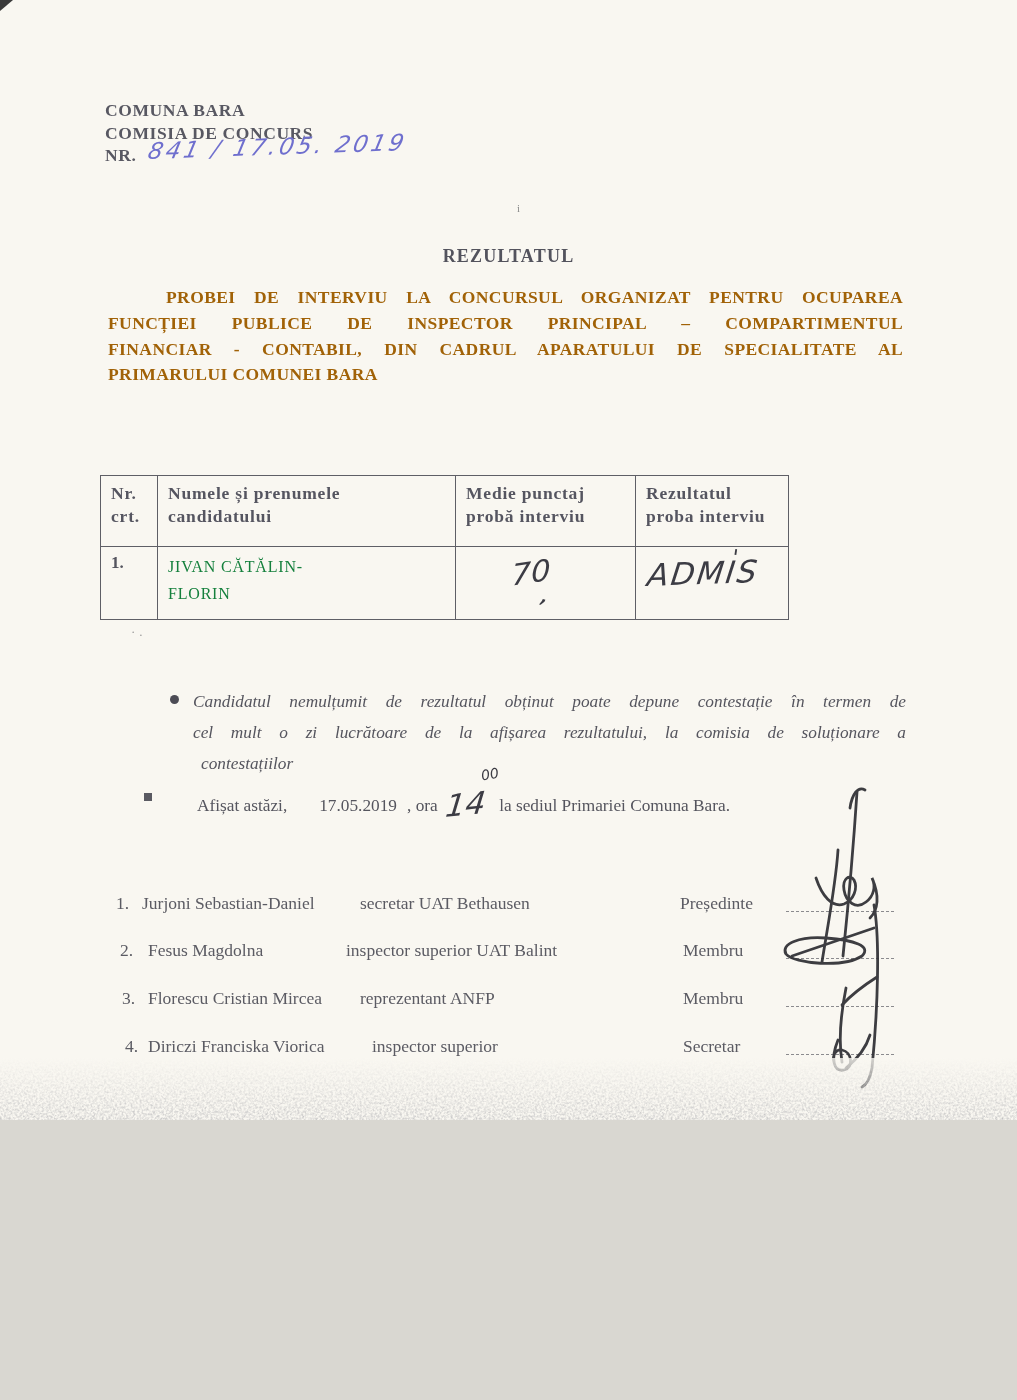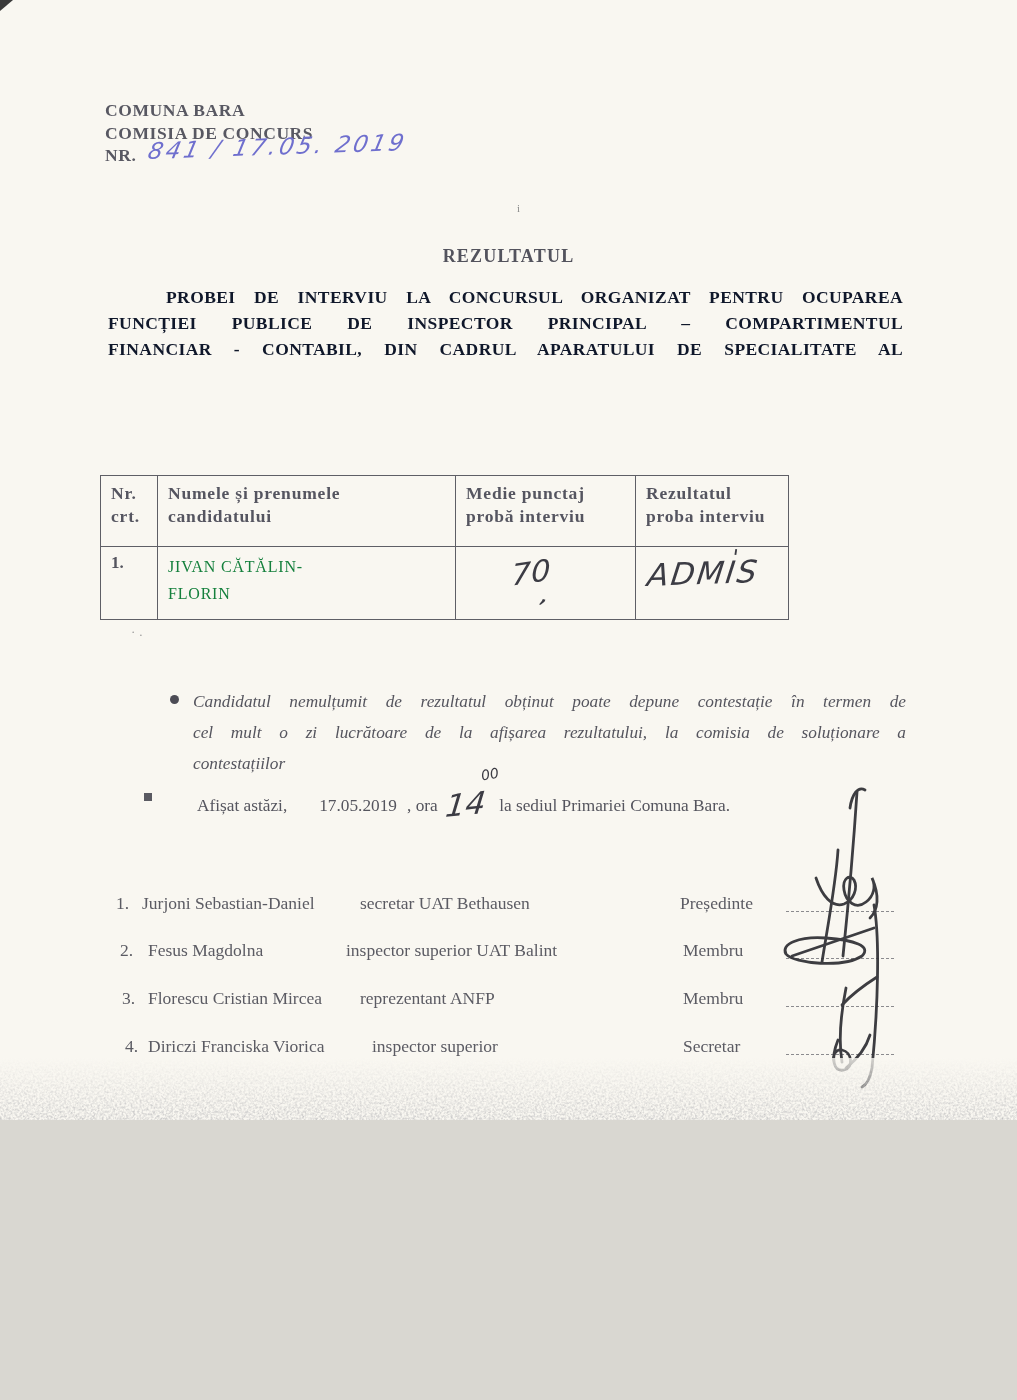--- a/index.html
+++ b/index.html
@@ -21,21 +21,21 @@
     color:#6f6fce;
     font-weight:400;
     font-size:23px;
     letter-spacing:3px;
     transform:skewX(-14deg) rotate(-2deg);
     transform-origin:left bottom;
     margin-top:-4px;
   }
   
   .title{position:absolute;left:0;top:246px;width:100%;text-align:center;font-weight:bold;font-size:18px;letter-spacing:1.2px;color:#53535d;}
-  .subtitle{position:absolute;left:108px;top:285px;width:795px;font-weight:bold;font-size:17.5px;line-height:25.8px;letter-spacing:.4px;color:#0f172a;}
+  .subtitle{position:absolute;left:108px;top:285px;width:795px;font-weight:bold;font-size:17.5px;line-height:25.8px;letter-spacing:.4px;color:#a16207;}
   .subtitle .line{text-align:justify;text-align-last:justify;}
   .subtitle .line.first{text-indent:58px;}
   .subtitle .line.last{text-align:left;text-align-last:left;}
   
   table.results{position:absolute;left:100px;top:475px;border-collapse:collapse;table-layout:fixed;width:688px;}
   table.results th,table.results td{border:1.6px solid #5f5f66;vertical-align:top;padding:6px 10px;}
   table.results th{font-size:17.5px;font-weight:bold;text-align:left;letter-spacing:.8px;white-space:pre-line;height:58px;color:#555560;line-height:23px;}
   table.results td{height:60px;}
   td.nr-cell{font-size:17px;font-weight:bold;padding-top:24px;color:#55555f;}
   td.name-cell{font-size:16px;font-weight:normal;letter-spacing:.8px;white-space:pre-line;padding-top:12px;line-height:27px;color:#15803d;}
@@ -46,21 +46,21 @@
     color:#3c3c44;
     display:inline-block;
   }
   .score-hw{font-size:30px;transform:skewX(-10deg) rotate(-9deg);position:absolute;left:56px;top:8px;}
   .score-comma{font-size:26px;position:absolute;left:86px;top:32px;transform:rotate(15deg);}
   .result-hw{font-size:31px;letter-spacing:2px;transform:skewX(-9deg) rotate(-2deg);position:absolute;left:12px;top:8px;}
   .result-tick{position:absolute;left:96px;top:-2px;font-size:22px;color:#3c3c44;transform:rotate(8deg);font-family:"DejaVu Sans",sans-serif;}
   
   .note1{position:absolute;left:193px;top:686px;width:713px;font-size:17.3px;line-height:31.2px;color:#55555e;}
   .note1 .line{text-align:justify;text-align-last:justify;font-style:italic;}
-  .note1 .line.last{text-align:left;text-align-last:left;}
+  .note1 .line.last{text-align:left;text-align-last:left;margin-left:8px;}
   .bullet-dot{position:absolute;left:170px;top:695px;width:9px;height:9px;border-radius:50%;background:#4c4c55;}
   .bullet-square{position:absolute;left:144px;top:793px;width:8px;height:8px;background:#5a5a62;}
   .posted{position:absolute;left:197px;top:782px;display:flex;align-items:baseline;font-size:17.3px;color:#55555e;white-space:nowrap;}
   .posted .gap-a{margin-left:32px;}
   .posted .gap-b{margin-left:10px;}
   .posted .time-wrap{position:relative;margin:0 14px 0 8px;}
   .posted .time-hw{font-size:31px;transform:skewX(-12deg) rotate(-6deg);position:relative;top:4px;}
   .posted .time-sup{position:absolute;right:-14px;top:-16px;font-size:14px;transform:rotate(-10deg);}
   
   .member{position:absolute;left:0;width:100%;height:26px;font-size:17.5px;color:#5b5b63;}
@@ -98,20 +98,21 @@
   </div>
 
   <div class="artifact-i">i</div>
 
   <div class="title">REZULTATUL</div>
 
   <div class="subtitle">
     <div class="line first">PROBEI  DE INTERVIU LA CONCURSUL ORGANIZAT PENTRU OCUPAREA</div>
     <div class="line">FUNCȚIEI PUBLICE DE INSPECTOR PRINCIPAL – COMPARTIMENTUL</div>
     <div class="line">FINANCIAR - CONTABIL, DIN CADRUL  APARATULUI DE SPECIALITATE AL</div>
+    <div class="line last">PRIMARULUI COMUNEI BARA</div>
   </div>
 
   <table class="results">
     <colgroup>
         <col style="width:57px">
         <col style="width:298px">
         <col style="width:180px">
         <col style="width:153px">
       </colgroup>
     <tbody>

